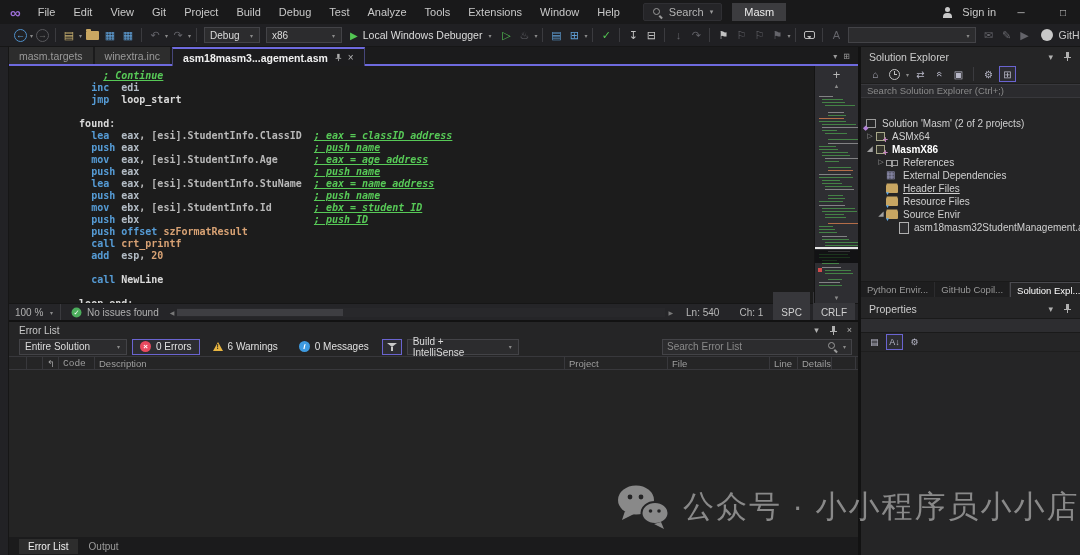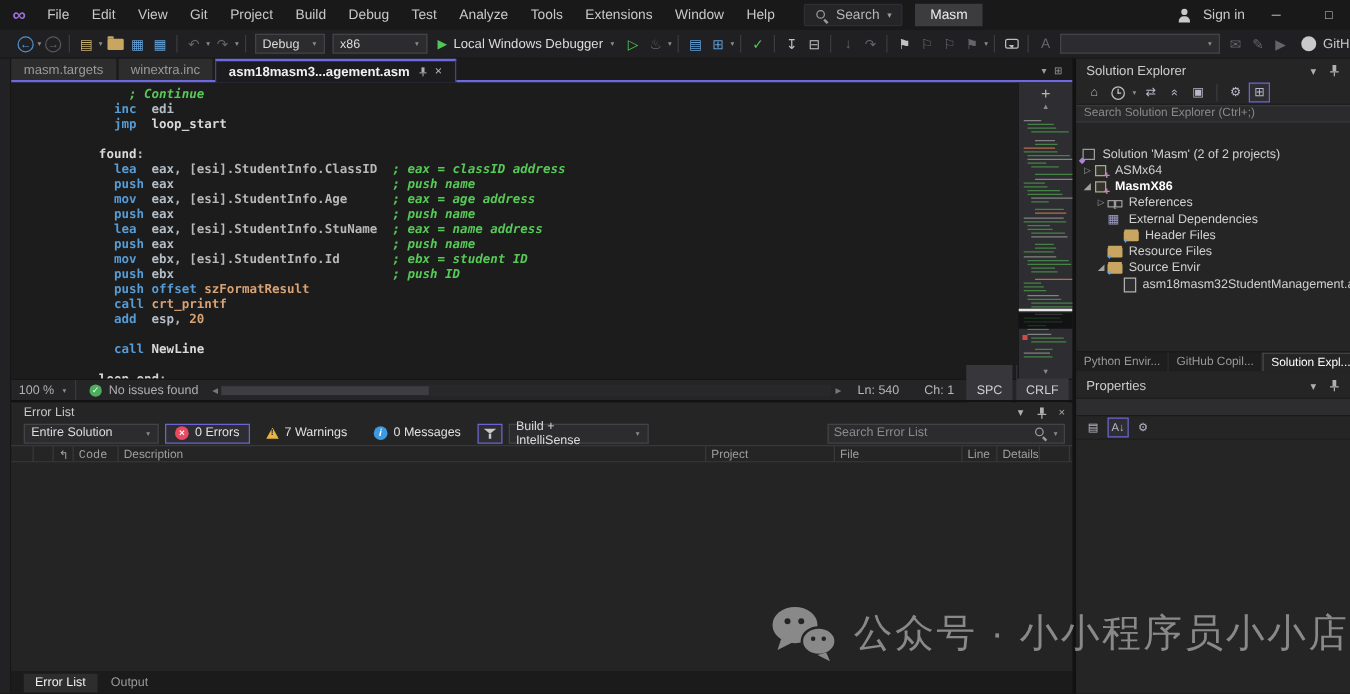--- a/index.html
+++ b/index.html
@@ -79,21 +79,21 @@
   .tab.active { background:#1c1c1e; color:#f0f0f0; font-weight:bold; border:1px solid #46467a; border-top:2px solid #6e6ade; border-bottom:none; height:19px; }
   .tab .tclose { font-size:10px; color:#b8b8b8; font-weight:normal; }
   .tab .ipin { transform:scale(.8); }
   .tabstrip-icons { display:flex; align-items:center; gap:6px; padding:0 8px 3px 0; }
   .tsic { font-size:8px; color:#9a9a9a; }
 
   
   .editor { height:237px; display:flex; background:#1c1c1c; overflow:hidden; }
   .code { flex:1; padding:4px 0 0 46px; font-family:"DejaVu Sans Mono", monospace; font-size:10px; font-weight:bold; white-space:pre; overflow:hidden; }
   .cl { height:12px; line-height:12px; }
-  .cm { color:#57c957; font-style:italic; }
+  .cm { color:#57c957; font-style:italic;text-decoration:underline; }
   .kw { color:#569cd6; }
   .pln { color:#b8b8b8; }
   .reg { color:#b4bdc6; }
   .lbl { color:#dadada; }
   .fn { color:#d8a274; }
   .num { color:#d8a274; }
   .minimap { width:44px; background:#2e2e32; border-left:1px solid #141414; position:relative; }
   .mm-plus { position:absolute; top:2px; left:0; right:0; text-align:center; color:#b8b8b8; font-size:13px; line-height:13px; }
   .mm-up { position:absolute; top:17px; left:0; right:0; text-align:center; color:#8a8a8a; font-size:6px; }
   .mm-down { position:absolute; bottom:2px; left:0; right:0; text-align:center; color:#8a8a8a; font-size:6px; }
@@ -407,21 +407,21 @@
           <div class="elcombo" style="width:108px">
             <span>Entire Solution</span>
             <span class="chev">▾</span>
           </div>
           <div class="elbtn sel">
             <span class="ierr">×</span>
             <span>0 Errors</span>
           </div>
           <div class="elbtn">
             <span class="iwarn"></span>
-            <span>7 Warnings</span>
+            <span>6 Warnings</span>
           </div>
           <div class="elbtn">
             <span class="iinfo">i</span>
             <span>0 Messages</span>
           </div>
           <div class="elbtn sel sq">
             <span class="ifunnel"></span>
           </div>
           <div class="elcombo" style="width:112px">
             <span>Build + IntelliSense</span>
@@ -497,21 +497,21 @@
             <div class="trow" style="padding-left: 15px;">
               <span class="texp">▷</span>
               <span class="ti ti-refs"></span>
               <span>References</span>
             </div>
             <div class="trow" style="padding-left: 15px;">
               <span class="texp"></span>
               <span class="ti ti-extdep">▦</span>
               <span>External Dependencies</span>
             </div>
-            <div class="trow" style="padding-left: 28px;">
+            <div class="trow" style="padding-left: 15px; text-decoration: underline;">
               <span class="texp"></span>
               <span class="ti ti-folder"></span>
               <span>Header Files</span>
             </div>
             <div class="trow" style="padding-left: 15px;">
               <span class="texp"></span>
               <span class="ti ti-folder"></span>
               <span>Resource Files</span>
             </div>
             <div class="trow" style="padding-left: 15px;">

